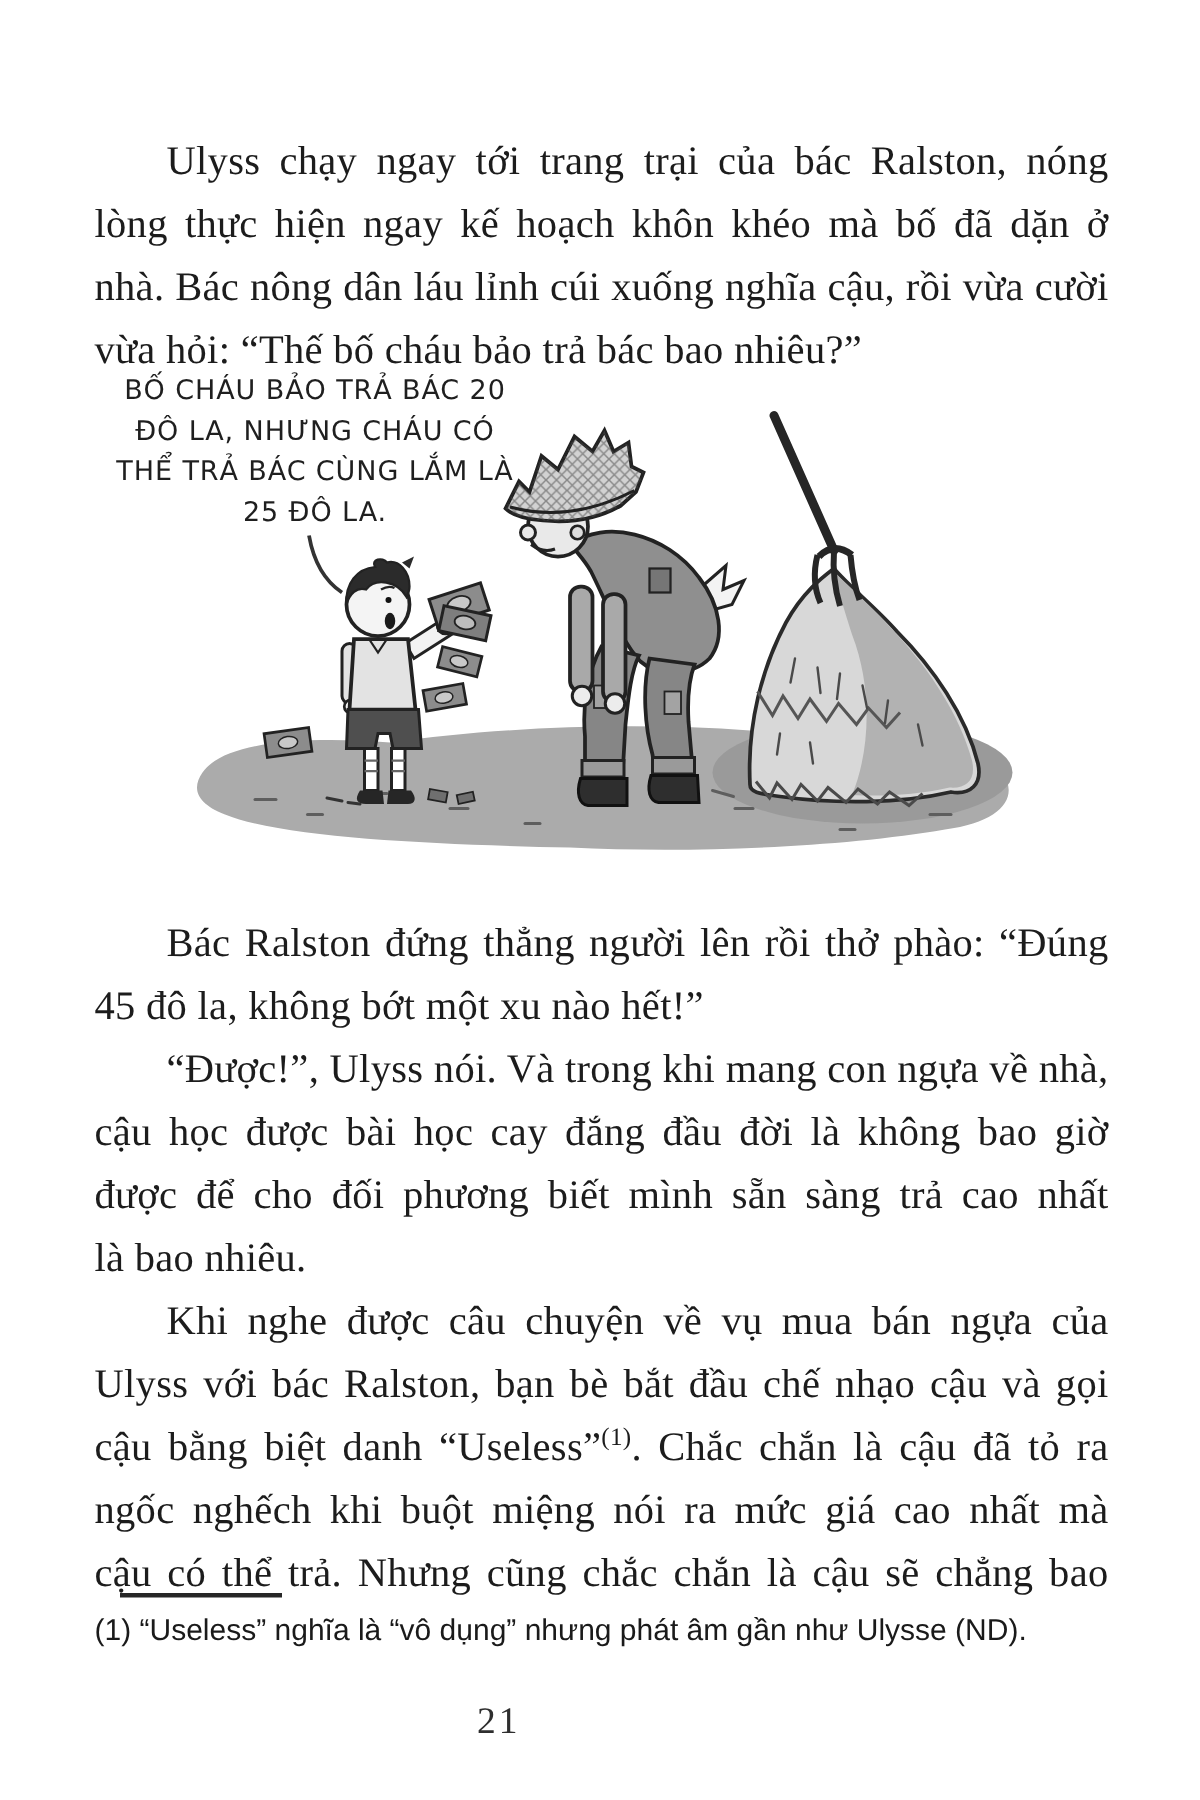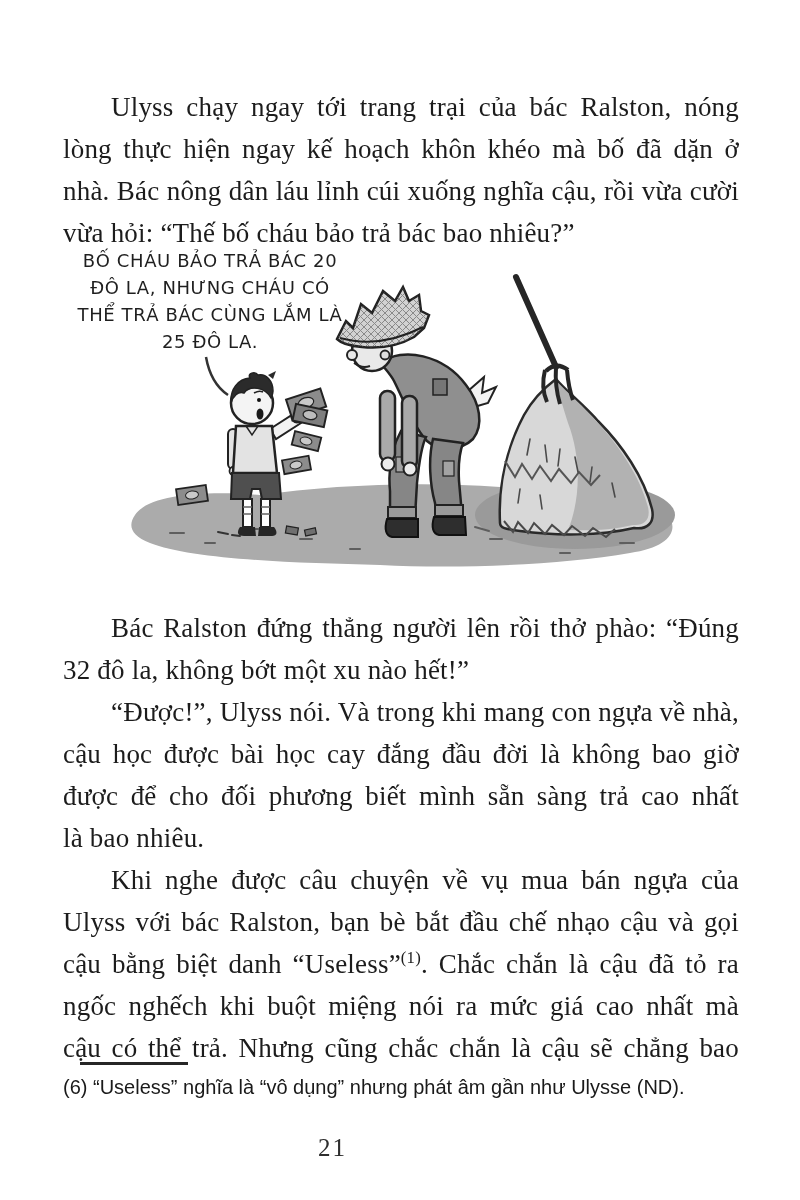--- a/index.html
+++ b/index.html
@@ -213,37 +213,37 @@
         <rect x="286" y="284" width="12" height="7" transform="rotate(10 292 287)" fill="#6f6f6f" stroke="#222" stroke-width="1.2"></rect>
         <rect x="305" y="286" width="11" height="6" transform="rotate(-12 310 289)" fill="#6f6f6f" stroke="#222" stroke-width="1.2"></rect>
         <path d="M218,289 l10,2 M232,292 l8,1" stroke="#333" stroke-width="2" stroke-linecap="round"></path>
       </g>
     </svg>
   </div>
 
   <div class="textblock" style="top:584px;margin-top:23px;">
     <div>
       <div class="line j ind">Bác Ralston đứng thẳng người lên rồi thở phào: “Đúng</div>
-      <div class="line">32 đô la, không bớt một xu nào hết!”</div>
+      <div class="line">45 đô la, không bớt một xu nào hết!”</div>
     </div>
     <div>
       <div class="line j ind">“Được!”, Ulyss nói. Và trong khi mang con ngựa về nhà,</div>
       <div class="line j">cậu học được bài học cay đắng đầu đời là không bao giờ</div>
       <div class="line j">được để cho đối phương biết mình sẵn sàng trả cao nhất</div>
       <div class="line">là bao nhiêu.</div>
     </div>
     <div>
       <div class="line j ind">Khi nghe được câu chuyện về vụ mua bán ngựa của</div>
       <div class="line j">Ulyss với bác Ralston, bạn bè bắt đầu chế nhạo cậu và gọi</div>
       <div class="line j">
         <span>cậu bằng biệt danh “Useless”</span><span class="sup">(1)</span><span>. Chắc chắn là cậu đã tỏ ra</span>
       </div>
       <div class="line j">ngốc nghếch khi buột miệng nói ra mức giá cao nhất mà</div>
       <div class="line j">cậu có thể trả. Nhưng cũng chắc chắn là cậu sẽ chẳng bao</div>
     </div>
   </div>
 
   <div class="footnote-rule"></div>
-  <div class="footnote">(6) “Useless” nghĩa là “vô dụng” nhưng phát âm gần như Ulysse (ND).</div>
+  <div class="footnote">(1) “Useless” nghĩa là “vô dụng” nhưng phát âm gần như Ulysse (ND).</div>
 
   <div class="page-number">21</div>
 
 </div>
 
 </body></html>

